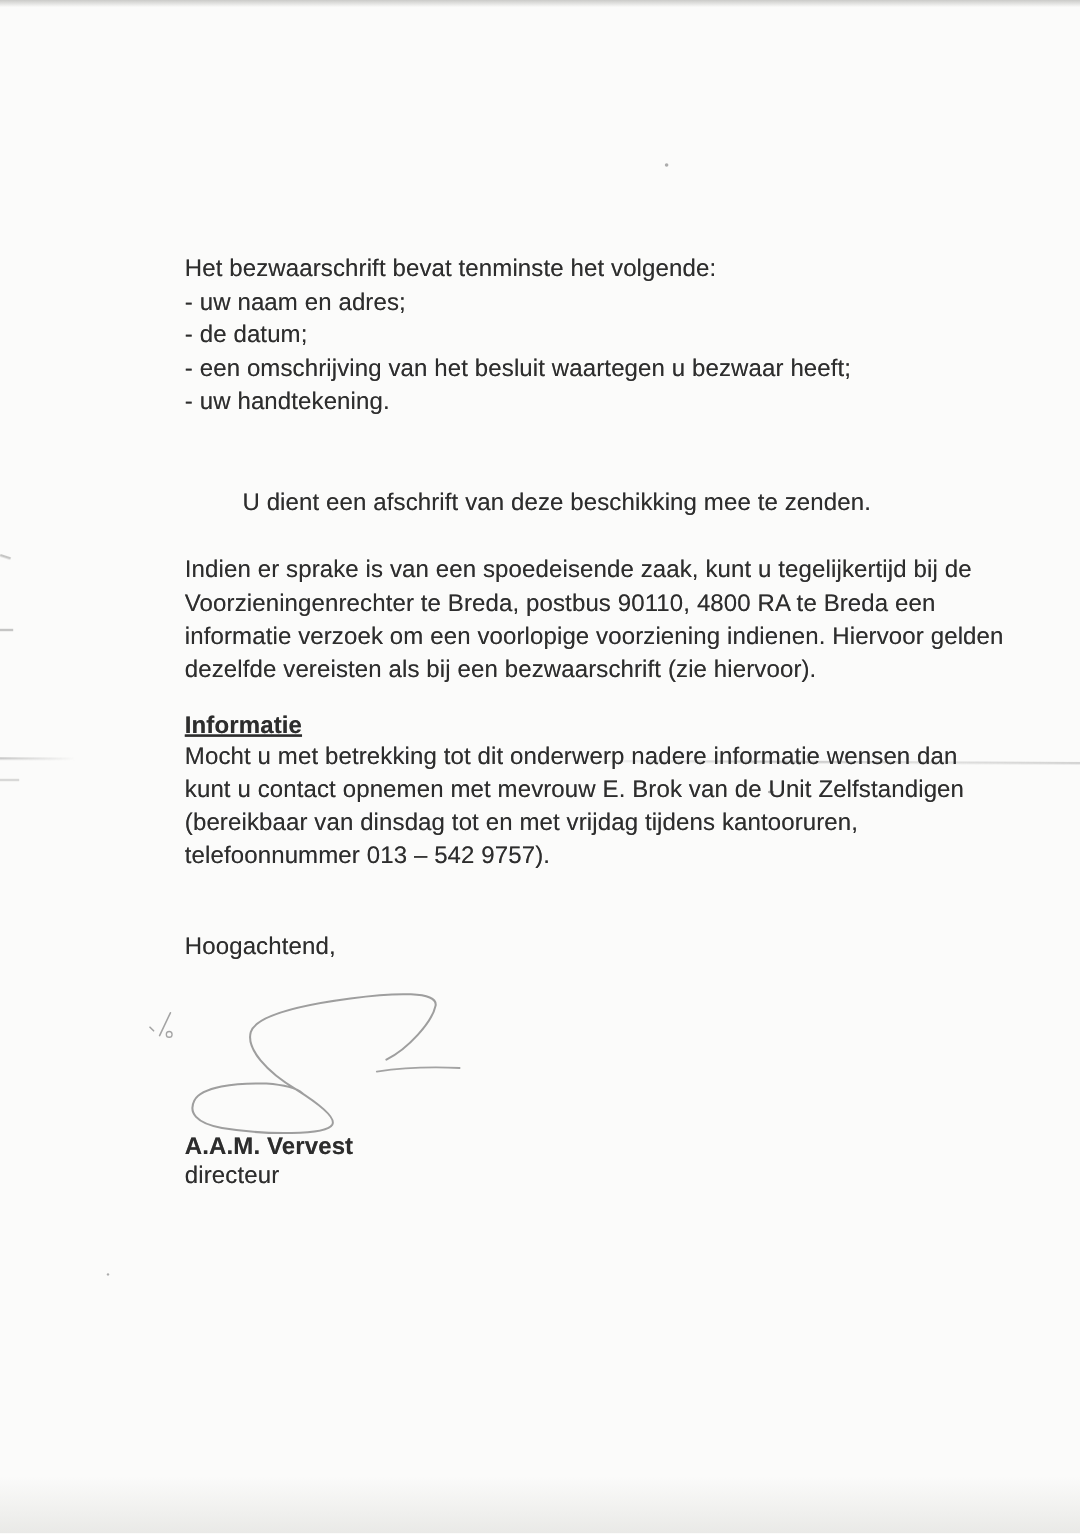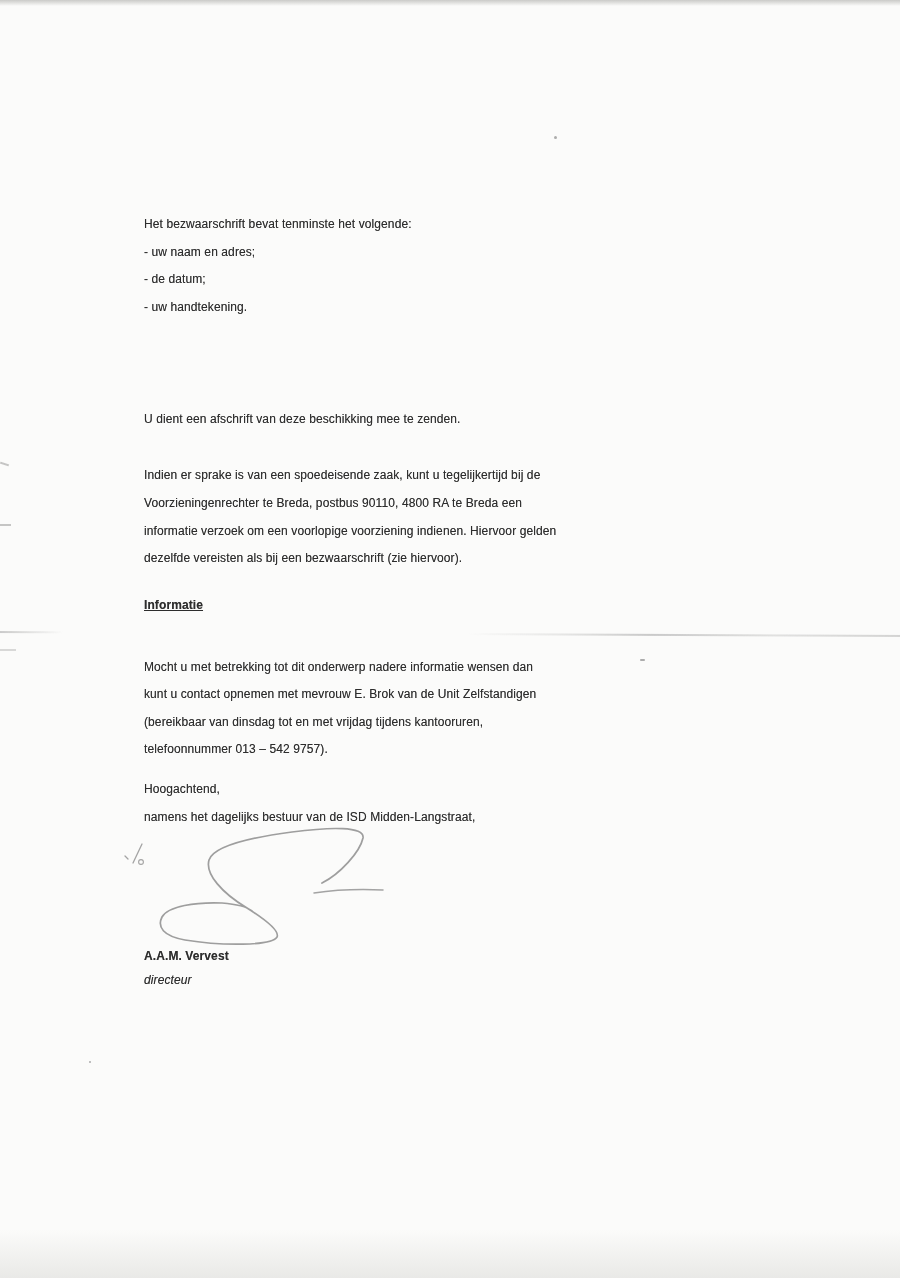--- a/index.html
+++ b/index.html
@@ -11,22 +11,22 @@
     position: relative;
     width: 900px;
     height: 1278px;
     background: #fbfbfa;
     overflow: hidden;
     font-family: "Liberation Sans", sans-serif;
     color: #2d2d2d;
   }
   .txt {
     position: absolute;
-    left: 144px;
-    font-size: 12px;
+    left: 154px;
+    font-size: 20px;
     line-height: 28px;
     letter-spacing: 0.1px;
     color: #2d2d2d;
     text-shadow: 0 0 0.5px rgba(45,45,45,0.55);
     white-space: nowrap;
   }
   .block { line-height: 27.7px; }
   .bold { font-weight: 700; text-decoration: underline; }
   
   .top-edge {
@@ -67,42 +67,42 @@
   <div class="speck" style="left:89px; top:1061px; width:2px; height:2px;"></div>
   <div class="speck" style="left:640px; top:659px; width:5px; height:2px; border-radius:1px;"></div>
   <div class="edge-dash" style="left:0; top:463px; width:9px; height:2px; transform:rotate(18deg);"></div>
   <div class="edge-dash" style="left:0; top:524px; width:11px; height:2px;"></div>
   <div class="edge-dash" style="left:0; top:649px; width:16px; height:1.5px; opacity:0.35;"></div>
 
   <div class="txt block" style="top:211px;">
     <div>Het bezwaarschrift bevat tenminste het volgende:</div>
     <div>- uw naam en adres;</div>
     <div>- de datum;</div>
+    <div>- een omschrijving van het besluit waartegen u bezwaar heeft;</div>
     <div>- uw handtekening.</div>
   </div>
 
-  <div class="txt" style="top:405px;">U dient een afschrift van deze beschikking mee te zenden.</div>
+  <div class="txt" style="top:405px;margin-left:48px;">U dient een afschrift van deze beschikking mee te zenden.</div>
 
   <div class="txt" style="top:462px; line-height:27.8px;">
     <div>Indien er sprake is van een spoedeisende zaak, kunt u tegelijkertijd bij de</div>
     <div>Voorzieningenrechter te Breda, postbus 90110, 4800 RA te Breda een</div>
     <div>informatie verzoek om een voorlopige voorziening indienen. Hiervoor gelden</div>
     <div>dezelfde vereisten als bij een bezwaarschrift (zie hiervoor).</div>
   </div>
 
   <div class="txt bold" style="top:591px;">Informatie</div>
-  <div class="txt" style="top:618px; line-height:27.4px;margin-top:36px;">
+  <div class="txt" style="top:618px; line-height:27.4px;">
     <div>Mocht u met betrekking tot dit onderwerp nadere informatie wensen dan</div>
     <div>kunt u contact opnemen met mevrouw E. Brok van de Unit Zelfstandigen</div>
     <div>(bereikbaar van dinsdag tot en met vrijdag tijdens kantooruren,</div>
     <div>telefoonnummer 013 – 542 9757).</div>
   </div>
 
   <div class="txt" style="top:775px;text-align:center;">Hoogachtend,</div>
-  <div class="txt" style="top:803px;">namens het dagelijks bestuur van de ISD Midden-Langstraat,</div>
 
   <svg class="sig-svg" width="300" height="140" viewBox="0 0 300 140">
     <g fill="none" stroke="#8d8d8d" stroke-linecap="round" stroke-linejoin="round">
 
       <path d="M 222 63
                C 240 54, 260 32, 263 18
                C 265 6, 230 7, 192 12
                C 154 17, 114 25, 109 40
                C 105 54, 122 73, 147 88
                C 166 100, 180 111, 177 117
@@ -112,15 +112,15 @@
                C 135 84, 146 86, 152 91" stroke-width="1.7" stroke-opacity="0.85"></path>
 
       <path d="M 214 73 C 234 70, 262 69, 283 70" stroke-width="1.5" stroke-opacity="0.8"></path>
 
       <path d="M 25 36 L 28 39 M 42 24 L 33 43" stroke-width="1.3" stroke-opacity="0.8"></path>
       <circle cx="41" cy="42" r="2.4" stroke-width="1.1" stroke-opacity="0.8"></circle>
     </g>
   </svg>
 
   <div class="txt" style="top:942px;font-weight:bold;">A.A.M. Vervest</div>
-  <div class="txt" style="top:966px;font-style:italic;">directeur</div>
+  <div class="txt" style="top:966px;">directeur</div>
 
 </div>
 
 </body></html>

